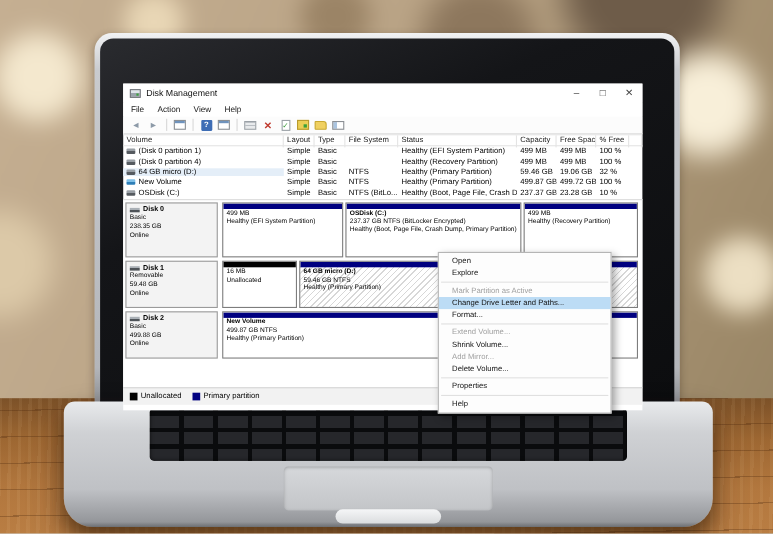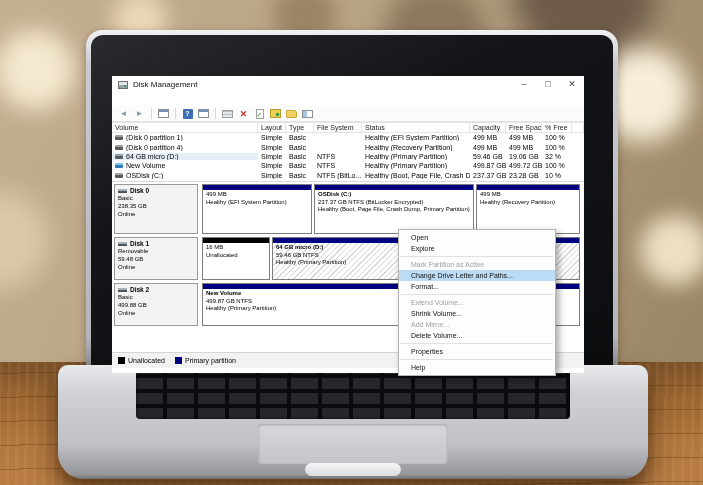--- a/index.html
+++ b/index.html
@@ -152,20 +152,26 @@
     <div class="titlebar">
       <span class="app-ico"></span>
       <span class="title-text">Disk Management</span>
       <span class="win-controls">
         <span class="wc">–</span>
         <span class="wc">□</span>
         <span class="wc">✕</span>
       </span>
     </div>
 
+    <div class="menubar">
+      <span>File</span>
+      <span>Action</span>
+      <span>View</span>
+      <span>Help</span>
+    </div>
 
     <div class="toolbar">
       <span class="tico">
           <span class="arrow">◄</span>
         </span>
       <span class="tico">
           <span class="arrow">►</span>
         </span>
       <span class="tsep"></span>
       <span class="tico">

